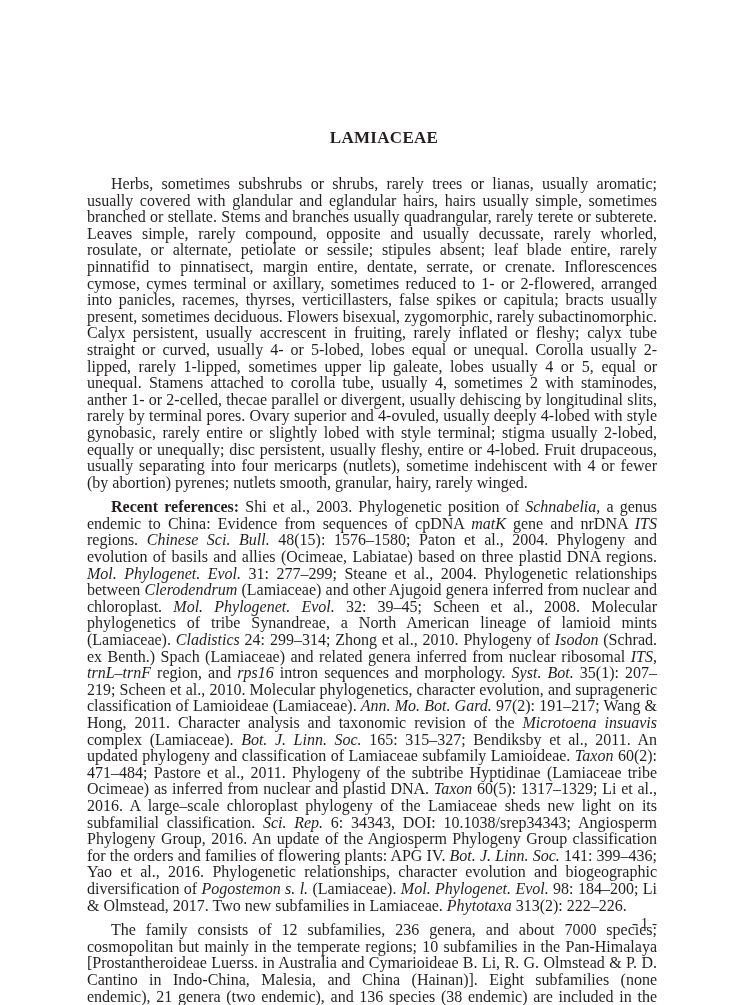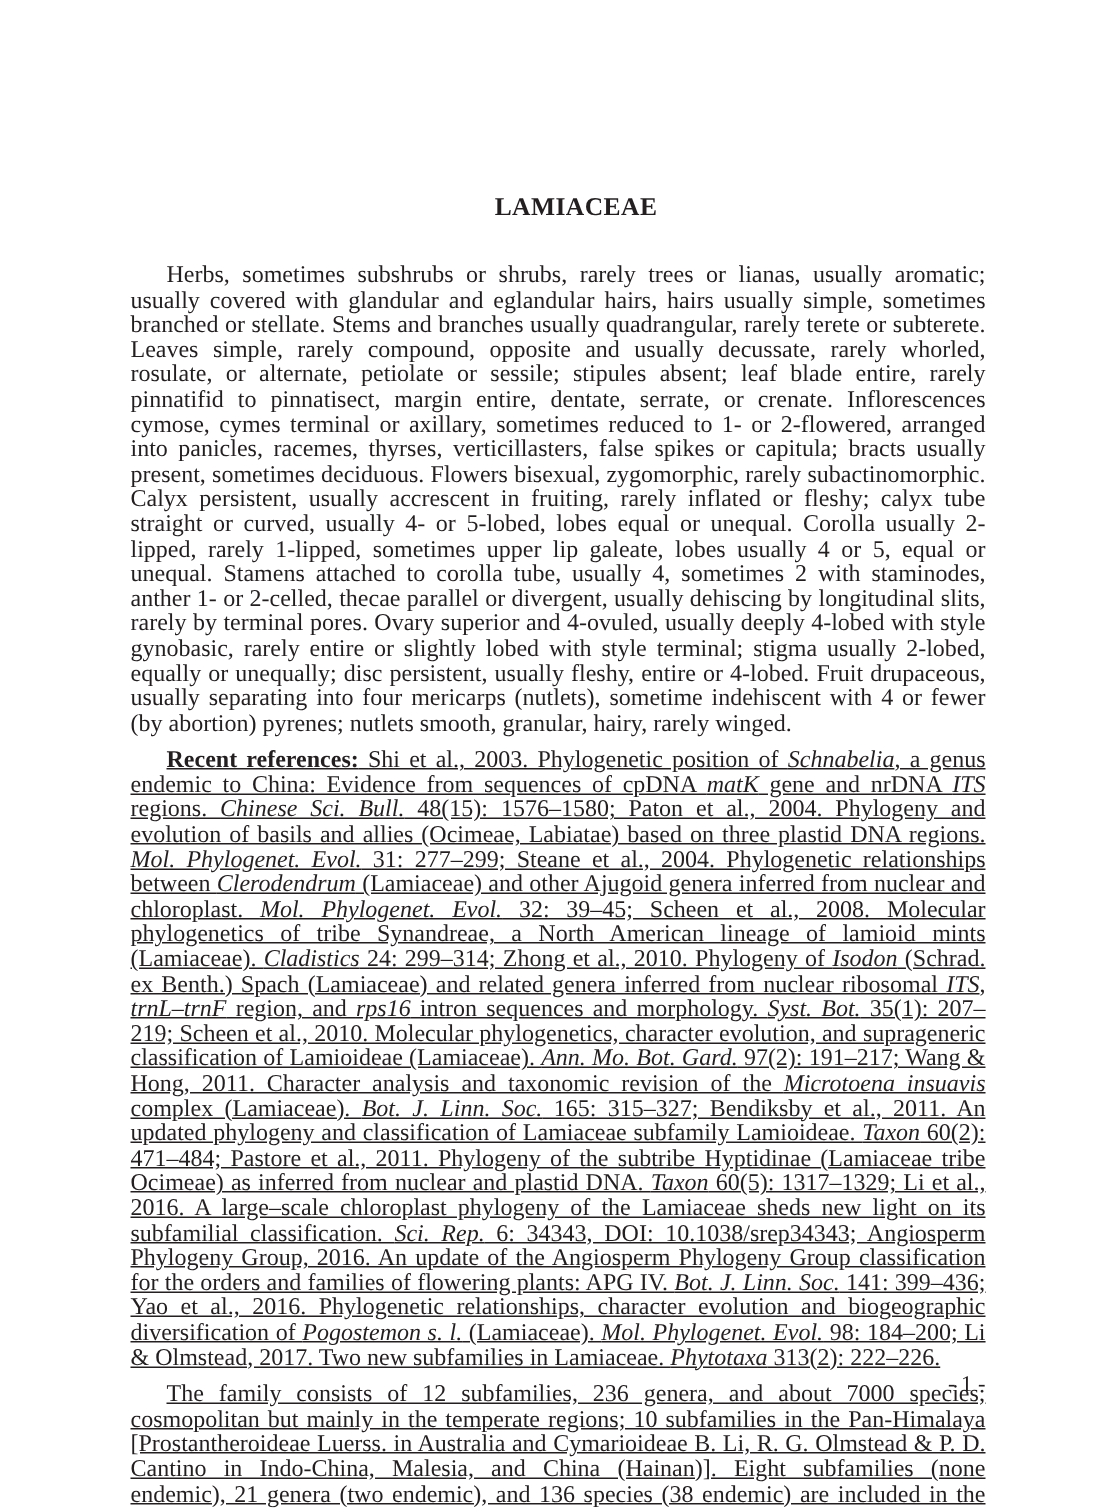--- a/index.html
+++ b/index.html
@@ -41,21 +41,20 @@
       line-height: 16.6px;
     }
     .para {
       margin: 0;
       text-align: justify;
       text-indent: 24px;
       hyphens: manual;
     }
     .para + .para {
       margin-top: 8px;
-      text-decoration: underline;
     }
     .label-bold {
       font-weight: bold;
     }
     .page-number {
       position: absolute;
       right: 72px;
       top: 915px;
       font-size: 15px;
     }

